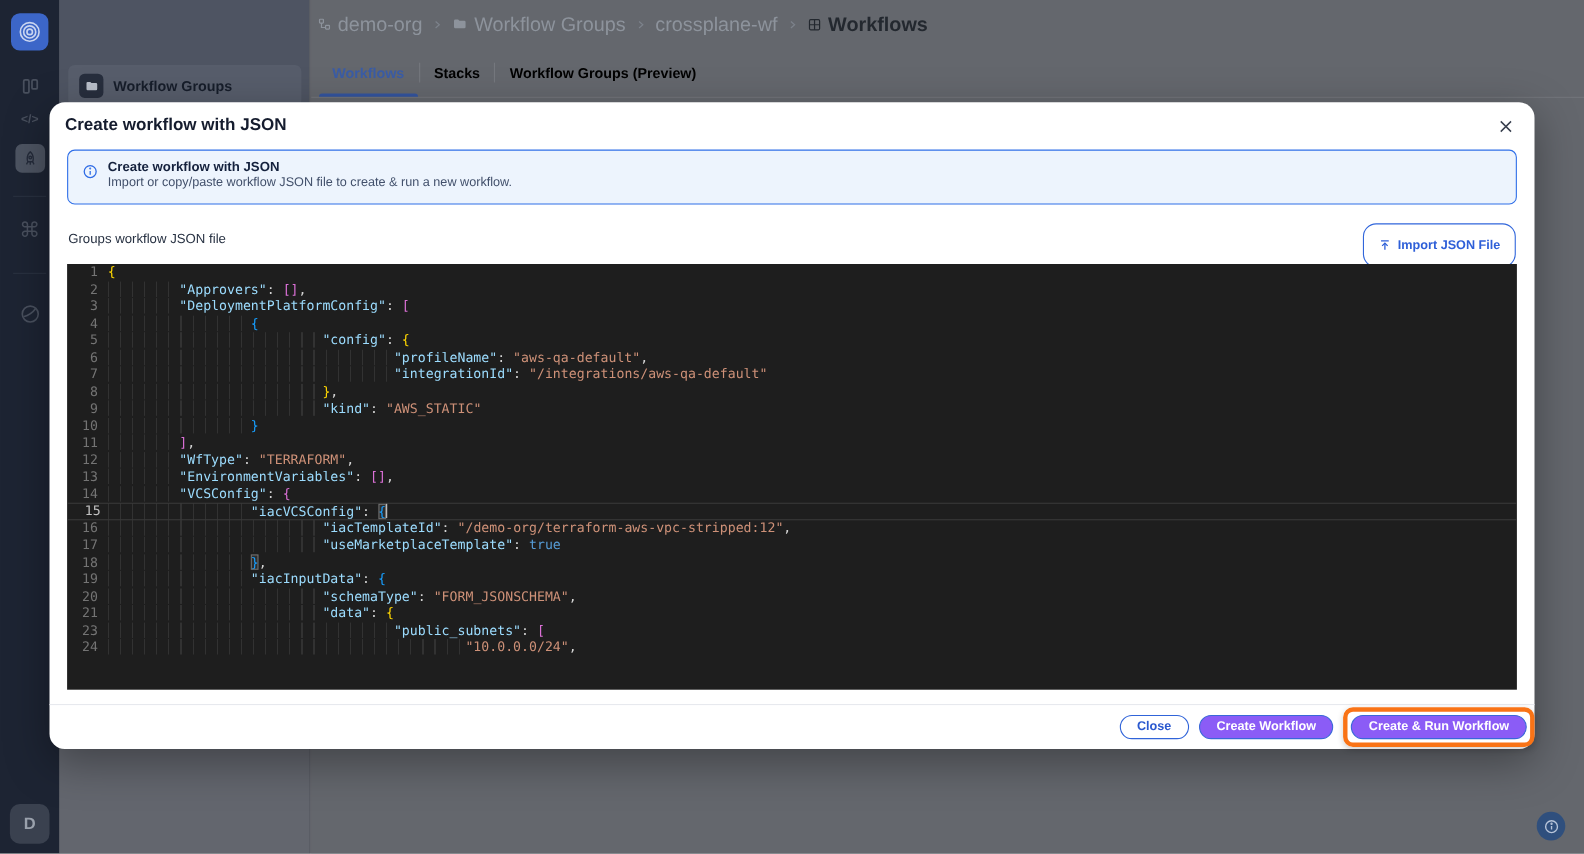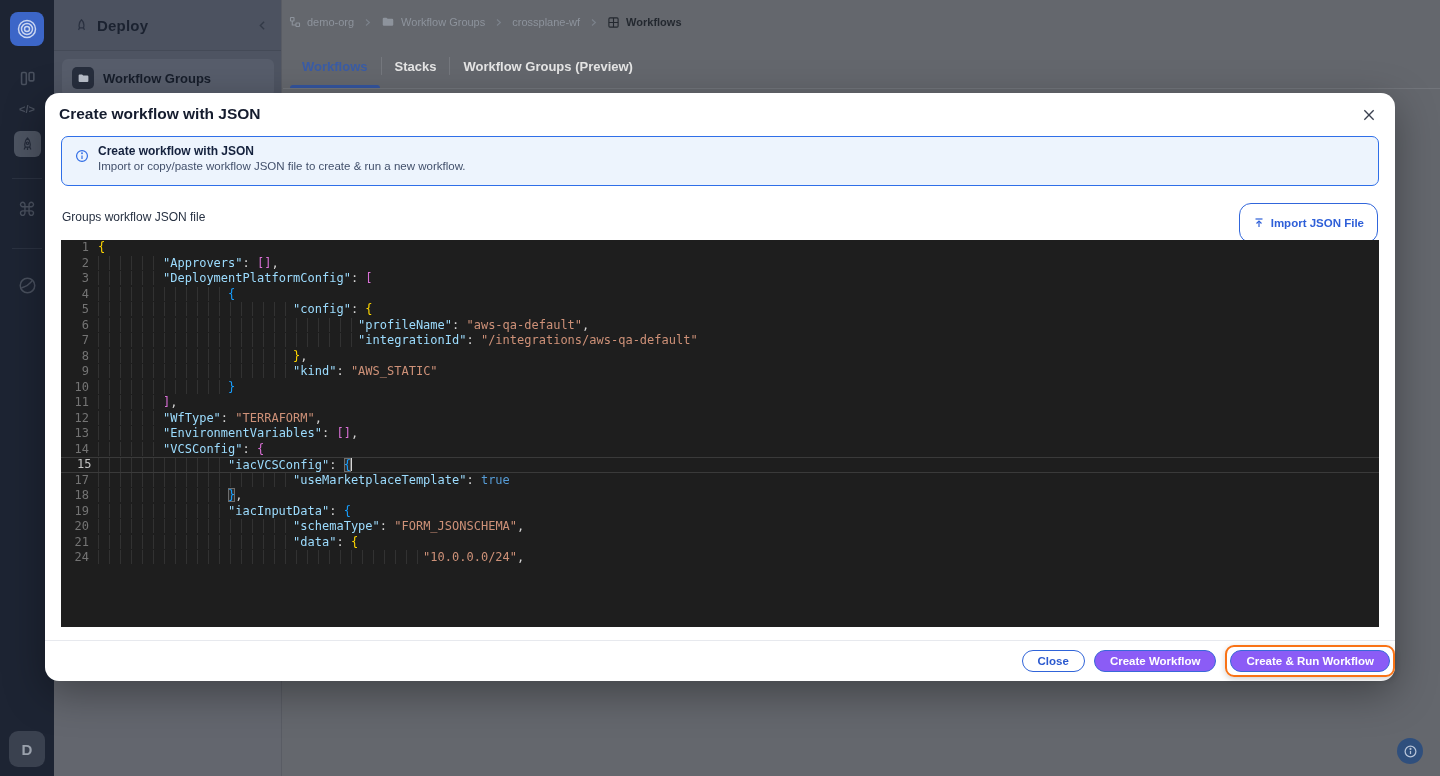--- a/index.html
+++ b/index.html
@@ -21,26 +21,26 @@
   .sb-head .rocket { color:#2a3140; margin:0 8px 0 8px; display:flex; }
   .sb-title { font-size:15px; font-weight:bold; color:#1b2230; letter-spacing:.2px; }
   .sb-collapse { margin-left:auto; color:#333a47; display:flex; }
   .sb-item { position:absolute; left:8px; top:59px; width:212px; height:38px; background:#575d6b; border-radius:6px; display:flex; align-items:center; padding:0 10px; }
   .sb-item .tile { width:22px; height:22px; border-radius:5px; background:#272e3d; color:#b9bfca; display:flex; align-items:center; justify-content:center; margin-right:9px; }
   .sb-item-label { font-size:13px; font-weight:bold; color:#161d2a; }
 
   
   .main { position:absolute; left:283px; top:0; right:0; height:776px; background:#64676d; }
   .breadcrumb { position:absolute; left:0; top:0; right:0; height:44px; display:flex; align-items:center; padding-left:6px; }
-  .bc-item { display:flex; align-items:center; gap:6px; font-size:11px; color:#8d939c; cursor:default; }
+  .bc-item { display:flex; align-items:center; gap:6px; font-size:18px; color:#8d939c; cursor:default; }
   .bc-item.bold { color:#23282f; font-weight:bold; }
   .bc-ic { display:flex; color:inherit; }
   .bc-sep { display:flex; color:#7c828b; margin:0 9px; }
   .tabs { position:absolute; left:0; top:44px; right:0; height:45px; display:flex; align-items:stretch; padding-left:6px; border-bottom:1px solid #72757b; }
-  .tab { display:flex; align-items:center; padding:0 13px; font-size:13px; font-weight:bold; color:#e5e5e5; position:relative; }
+  .tab { display:flex; align-items:center; padding:0 13px; font-size:13px; font-weight:bold; color:#000000; position:relative; }
   .tab.active { color:#3a5ca6; }
   .tab.active::after { content:""; position:absolute; left:1px; right:1px; bottom:0; height:3px; border-radius:3px 3px 0 0; background:#33549e; }
   .tab-sep { width:1px; height:18px; background:#75787e; align-self:center; }
 
   
   .modal { position:absolute; left:45px; top:93px; width:1350px; height:588px; background:#ffffff; border-radius:14px; box-shadow:0 12px 40px rgba(0,0,0,.35); z-index:5; }
   .m-title { position:absolute; left:14px; top:12px; font-size:15.5px; font-weight:bold; color:#151c2e; }
   .m-close { position:absolute; right:13px; top:9px; width:26px; height:26px; display:flex; align-items:center; justify-content:center; color:#3a4150; background:none; border:none; cursor:pointer; }
   .banner { position:absolute; left:16px; top:43px; width:1318px; height:50px; border:1.5px solid #2f6fe8; border-radius:7px; background:#edf4fd; }
   .banner .b-ic { position:absolute; left:13px; top:12px; color:#2e6be5; display:flex; }
@@ -66,21 +66,21 @@
   .tk.b2  { color:#179fff; }
   .tk.match { outline:1px solid #6e6e6e; outline-offset:-1px; background:rgba(90,90,90,.25); }
   .cursor { display:inline-block; width:1.5px; height:13px; background:#d7d7d7; vertical-align:-2px; }
 
   
   .f-div { position:absolute; left:0; right:0; top:547px; border-top:1px solid #e7e9ee; }
   .footer { position:absolute; left:0; right:0; top:547px; height:41px; display:flex; align-items:center; justify-content:flex-end; gap:9px; }
   .btn { height:22px; border-radius:11px; font-family:"Liberation Sans",sans-serif; font-size:11.5px; font-weight:bold; padding:0 15px; cursor:pointer; display:flex; align-items:center; }
   .btn.outline { background:#fff; border:1px solid #3064d9; color:#2b59cf; }
   .btn.fill { background:#8b5cf6; border:1px solid #3968d8; color:#fff; }
-  .annotate { border:2px solid #f97316; border-radius:9px; padding:3px; box-shadow:0 2px 6px rgba(0,0,0,.18); }
+  .annotate { border:4px solid #f97316; border-radius:9px; padding:3px; box-shadow:0 2px 6px rgba(0,0,0,.18); }
 
   
   .help-fab { position:absolute; right:17px; top:738px; width:26px; height:26px; border-radius:50%; background:#2f4f7d; display:flex; align-items:center; justify-content:center; color:#b7c4d9; cursor:pointer; z-index:2; border:none; }
 </style>
 </head>
 <body>
 
 <div id="stage">
 
   <div class="rail">
@@ -111,34 +111,20 @@
     <div class="rail-ic" style="top:274px;height:22px;">
       <svg width="21" height="21" viewBox="0 0 24 24" fill="none" stroke="currentColor" stroke-width="1.7">
         <circle cx="12" cy="12" r="8.3"></circle>
           <path d="M5 14.8c4.5-1.2 9.8-4.6 12.6-8.6"></path>
       </svg>
     </div>
     <div class="rail-avatar">D</div>
   </div>
 
   <div class="sidebar">
-    <div class="sb-head">
-      <span class="rocket">
-        <svg width="15" height="15" viewBox="0 0 24 24" fill="none" stroke="currentColor" stroke-width="2">
-          <path d="M12 2.8c2.7 2.4 3.9 5.6 3.9 8.7 0 1.5-.3 2.9-.8 4.1H8.9c-.5-1.2-.8-2.6-.8-4.1 0-3.1 1.2-6.3 3.9-8.7z"></path>
-          <path d="M8.9 15.6L7.2 19M15.1 15.6L16.8 19"></path>
-        </svg>
-      </span>
-      <span class="sb-title">Deploy</span>
-      <span class="sb-collapse">
-        <svg width="13" height="13" viewBox="0 0 24 24" fill="none" stroke="currentColor" stroke-width="2.6">
-            <polyline points="15,5 8,12 15,19"></polyline>
-          </svg>
-      </span>
-    </div>
     <div class="sb-item">
       <span class="tile">
         <svg width="13" height="13" viewBox="0 0 24 24" fill="currentColor">
             <path d="M3 6.5A2 2 0 015 4.5h4.4l2 2H19a2 2 0 012 2v8a2 2 0 01-2 2H5a2 2 0 01-2-2v-10z"></path>
           </svg>
       </span>
       <span class="sb-item-label">Workflow Groups</span>
     </div>
   </div>
 
@@ -241,25 +227,27 @@
           <div class="cl"><span class="num">6</span><span class="codeln"><span class="ws">                                    </span><span class="tk key">"profileName"</span><span class="tk p">: </span><span class="tk str">"aws-qa-default"</span><span class="tk p">,</span></span></div>
           <div class="cl"><span class="num">7</span><span class="codeln"><span class="ws">                                    </span><span class="tk key">"integrationId"</span><span class="tk p">: </span><span class="tk str">"/integrations/aws-qa-default"</span></span></div>
           <div class="cl"><span class="num">8</span><span class="codeln"><span class="ws">                           </span><span class="tk b0">}</span><span class="tk p">,</span></span></div>
           <div class="cl"><span class="num">9</span><span class="codeln"><span class="ws">                           </span><span class="tk key">"kind"</span><span class="tk p">: </span><span class="tk str">"AWS_STATIC"</span></span></div>
           <div class="cl"><span class="num">10</span><span class="codeln"><span class="ws">                  </span><span class="tk b2">}</span></span></div>
           <div class="cl"><span class="num">11</span><span class="codeln"><span class="ws">         </span><span class="tk b1">]</span><span class="tk p">,</span></span></div>
           <div class="cl"><span class="num">12</span><span class="codeln"><span class="ws">         </span><span class="tk key">"WfType"</span><span class="tk p">: </span><span class="tk str">"TERRAFORM"</span><span class="tk p">,</span></span></div>
           <div class="cl"><span class="num">13</span><span class="codeln"><span class="ws">         </span><span class="tk key">"EnvironmentVariables"</span><span class="tk p">: </span><span class="tk b1">[]</span><span class="tk p">,</span></span></div>
           <div class="cl"><span class="num">14</span><span class="codeln"><span class="ws">         </span><span class="tk key">"VCSConfig"</span><span class="tk p">: </span><span class="tk b1">{</span></span></div>
           <div class="cl cur"><span class="num">15</span><span class="codeln"><span class="ws">                  </span><span class="tk key">"iacVCSConfig"</span><span class="tk p">: </span><span class="tk b2 match">{</span><span class="cursor"></span></span></div>
+          <div class="cl"><span class="num">16</span><span class="codeln"><span class="ws">                           </span><span class="tk key">"iacTemplateId"</span><span class="tk p">: </span><span class="tk str">"/demo-org/terraform-aws-vpc-stripped:12"</span><span class="tk p">,</span></span></div>
           <div class="cl"><span class="num">17</span><span class="codeln"><span class="ws">                           </span><span class="tk key">"useMarketplaceTemplate"</span><span class="tk p">: </span><span class="tk kw">true</span></span></div>
           <div class="cl"><span class="num">18</span><span class="codeln"><span class="ws">                  </span><span class="tk b2 match">}</span><span class="tk p">,</span></span></div>
           <div class="cl"><span class="num">19</span><span class="codeln"><span class="ws">                  </span><span class="tk key">"iacInputData"</span><span class="tk p">: </span><span class="tk b2">{</span></span></div>
           <div class="cl"><span class="num">20</span><span class="codeln"><span class="ws">                           </span><span class="tk key">"schemaType"</span><span class="tk p">: </span><span class="tk str">"FORM_JSONSCHEMA"</span><span class="tk p">,</span></span></div>
           <div class="cl"><span class="num">21</span><span class="codeln"><span class="ws">                           </span><span class="tk key">"data"</span><span class="tk p">: </span><span class="tk b0">{</span></span></div>
+          <div class="cl"><span class="num">23</span><span class="codeln"><span class="ws">                                    </span><span class="tk key">"public_subnets"</span><span class="tk p">: </span><span class="tk b1">[</span></span></div>
           <div class="cl"><span class="num">24</span><span class="codeln"><span class="ws">                                             </span><span class="tk str">"10.0.0.0/24"</span><span class="tk p">,</span></span></div>
         </div>
     </div>
 
     <div class="f-div"></div>
     <div class="footer">
       <button class="btn outline">Close</button>
       <button class="btn fill">Create Workflow</button>
       <div class="annotate">
         <button class="btn fill">Create &amp; Run Workflow</button>

